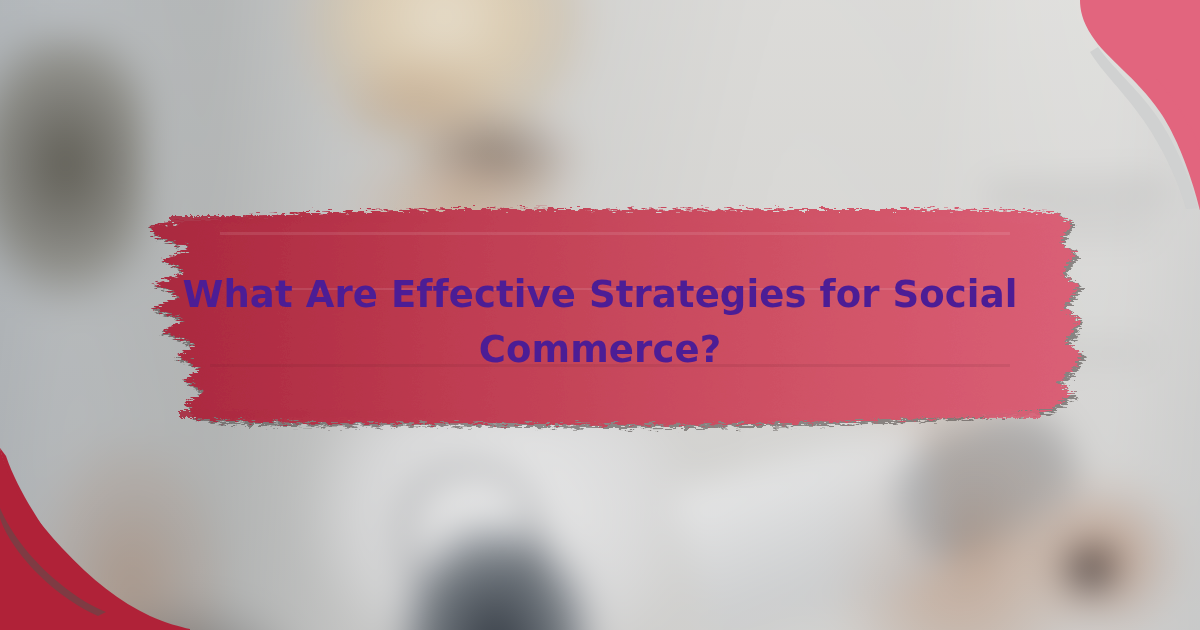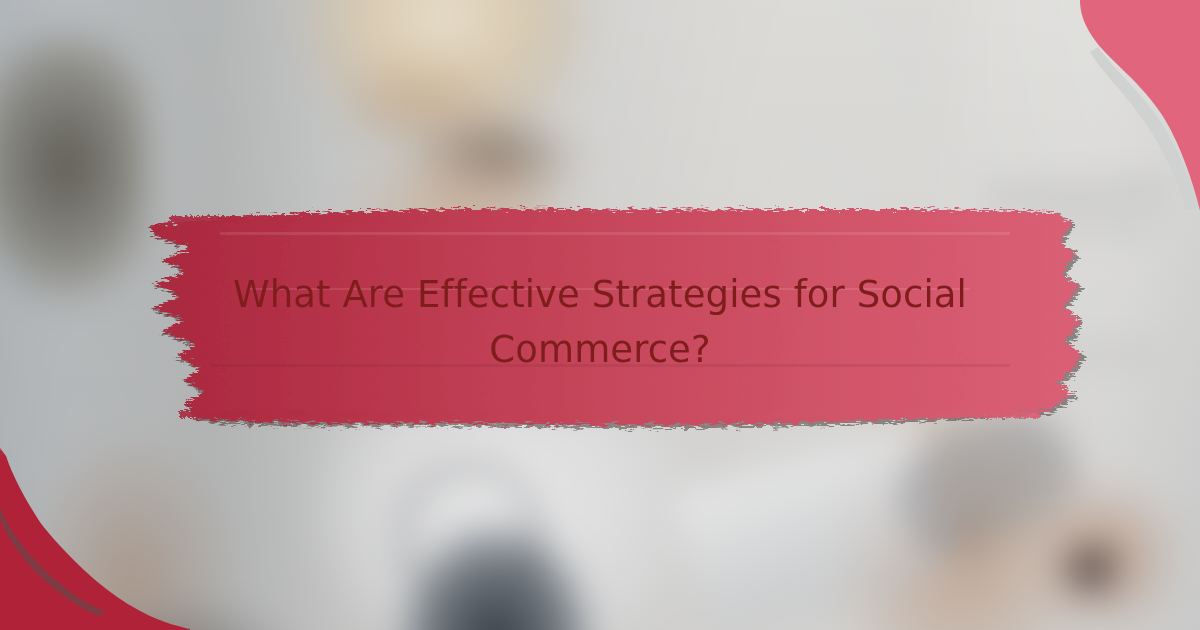--- a/index.html
+++ b/index.html
@@ -178,23 +178,23 @@
   
   .title-wrap{
     position:absolute;
     left:150px; top:268px;
     width:900px;
     text-align:center;
   }
   .title{
     font-family:"DejaVu Sans", sans-serif;
     font-size:37px;
-    font-weight:400;
+    font-weight:700;
     line-height:1.48;
-    color:#7f1d1d;
+    color:#4c1d95;
     letter-spacing:.1px;
     text-rendering:optimizeLegibility;
   }
 </style>
 </head>
 <body>
 
 <div class="card">
 
   <div class="photo">

